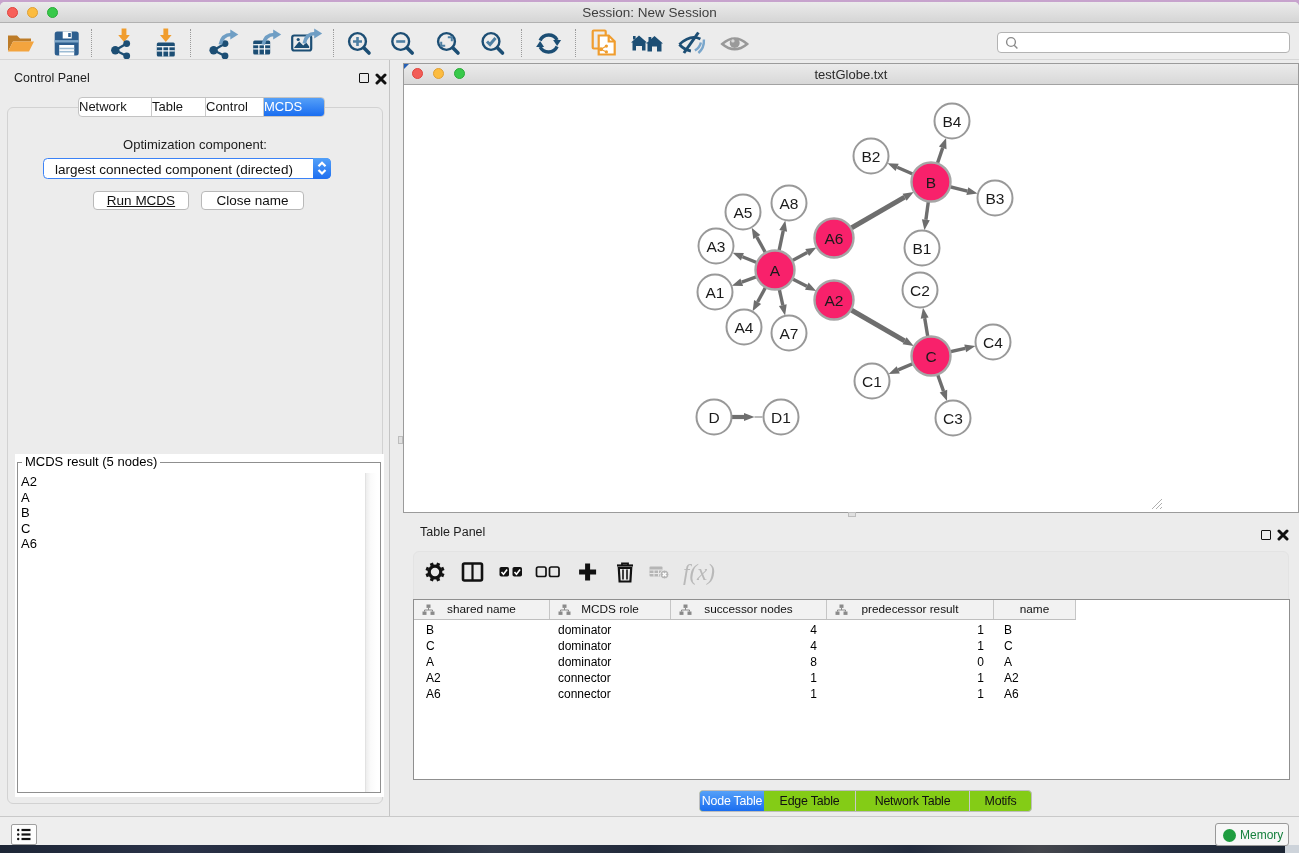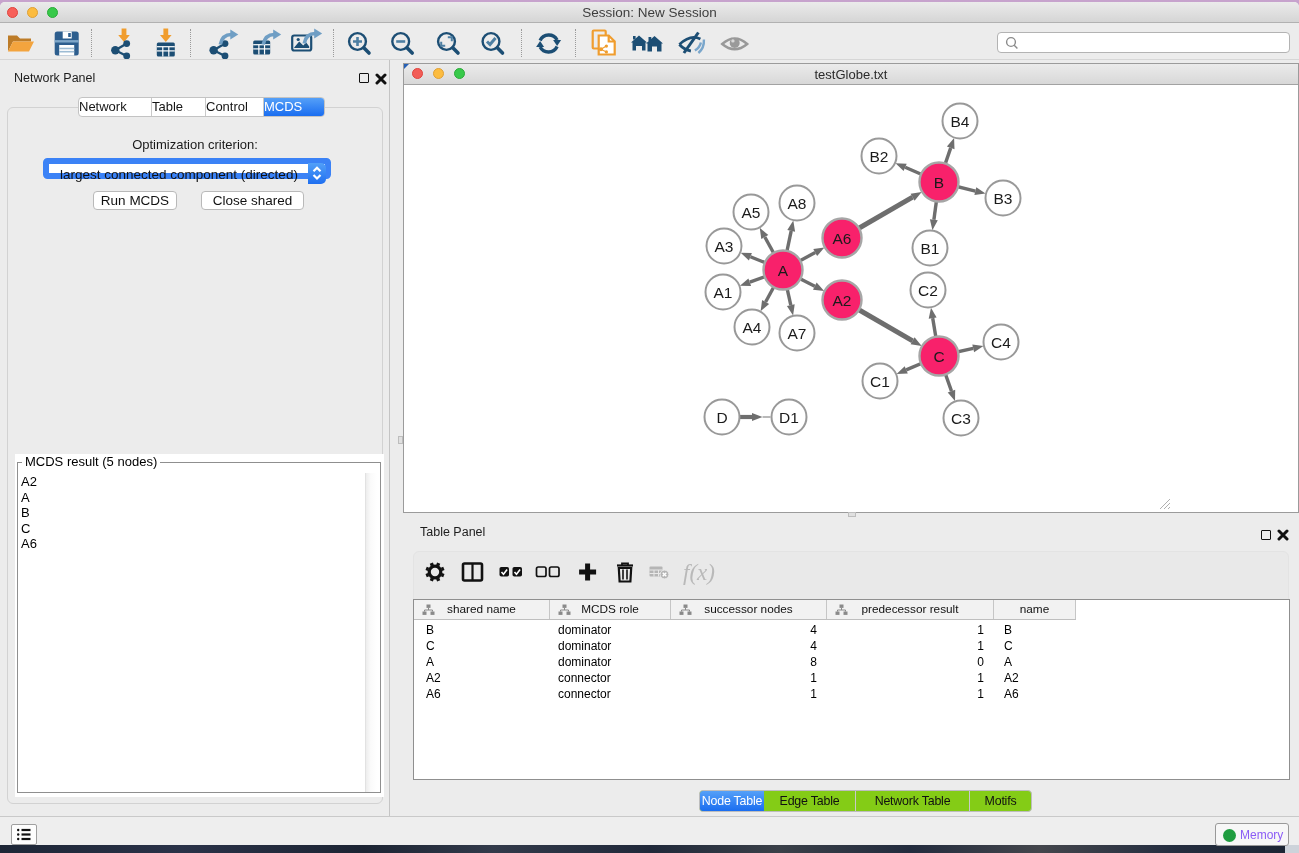--- a/index.html
+++ b/index.html
@@ -41,62 +41,62 @@
 
 #cptabs { position:absolute; left:78px; top:37px; height:20px; display:flex;
   border:1px solid #c3c3c3; border-radius:4px; background:#fff; overflow:hidden; }
 #cptabs .seg { font-size:13px; color:#151515; 
   line-height:18px; border-right:1px solid #c9c9c9; }
 #cptabs .seg:last-child { border-right:none; }
 #cptabs .act { background:linear-gradient(#55a0f8,#1a6df0); color:#fff; border-right:none; }
 #optlab { position:absolute; left:0; width:390px; top:77px; text-align:center;
   font-size:13px; color:#1a1a1a; }
 #combo { position:absolute; left:43px; top:98px; width:288px; height:21px;
-  background:#fff; border:6px solid #3b82f6; border-radius:4.5px; }
+  background:#fff; border:1px solid #3b82f6; border-radius:4.5px; }
 #combo .txt { position:absolute; left:11px; top:2.5px; font-size:13.5px; color:#111; }
 #combo .spin { position:absolute; right:-1px; top:-1px; width:18px; height:21px;
   border-radius:0 5px 5px 0; background:linear-gradient(#52a0f8,#1f6ff0); }
 .btn { position:absolute; height:19px; background:#fff; border:1px solid #b9b9b9;
   border-radius:4px; font-size:13.5px; color:#111; text-align:center; line-height:17px; }
-#btnrun  { left:93px;  top:131px; width:84px; }
+#btnrun  { left:93px;  top:131px; width:96px;text-decoration:underline; }
 #btncls  { left:201px; top:131px; width:103px; }
 
 #fs { position:absolute; left:15px; top:394px; width:369px; height:343px; background:#fff; }
 #fs .bord { position:absolute; left:2px; top:8px; width:364px; height:331px;
   border:1px solid #8f8f8f; }
 #fs .leg { position:absolute; left:7px; top:0px; background:#fff; padding:0 3px;
   font-size:13px; color:#000; }
 #fs .items { position:absolute; left:6px; top:20px; font-size:13px; color:#000; line-height:15.6px; }
 #fs .track { position:absolute; right:5px; top:19px; width:14px; height:319px;
   background:linear-gradient(90deg,#ededed,#fafafa 35%,#fff 85%);
   border-left:1px solid #e2e2e2; }
 
 #status { position:absolute; left:0; top:814px; width:1299px; height:29px;
   background:#eeeeee; border-top:1px solid #c9c9c9; }
 #status .lbtn { position:absolute; left:11px; top:7px; width:26px; height:21px;
   background:#fdfdfd; border:1px solid #9f9f9f; border-radius:2px; }
 #status .mem { position:absolute; left:1215px; top:6px; width:74px; height:23px;
   background:#f7f7f7; border:1px solid #999; border-radius:3px; }
 #status .mem .dot { position:absolute; left:7px; top:5px; width:13px; height:13px;
   border-radius:50%; background:#1f9d40; }
-#status .mem .t { position:absolute; left:24px; top:4px; font-size:12px; color:#8b5cf6; }
+#status .mem .t { position:absolute; left:24px; top:4px; font-size:12px; color:#15803d; }
 
 #nw { position:absolute; left:403px; top:61px; width:896px; height:450px;
   border:1px solid #9b9b9b; background:#fff; }
 #nw .tb { position:absolute; left:0; top:0; width:100%; height:21px;
   background:linear-gradient(#ebebeb,#d8d8d8); border-bottom:1px solid #a2a2a2; }
 #nw .tb .title { position:absolute; left:0; right:0; top:3px; text-align:center;
   font-size:13px; color:#2b2b2b; }
 #nw .tb .r { left:8px;  background:#f25d57; border:1px solid #e0443e; }
 #nw .tb .y { left:29px; background:#fcbc40; border:1px solid #dfa035; }
 #nw .tb .g { left:50px; background:#38c94a; border:1px solid #2aab38; }
 #nw .tl { top:4px; }
 #nw .corner { position:absolute; left:0; top:0; width:0; height:0;
   border-top:5px solid #2660b5; border-right:5px solid transparent; }
-#canvas { position:absolute; left:12px; top:22px; width:756px; height:425px; background:#fff; }
+#canvas { position:absolute; left:4px; top:22px; width:756px; height:425px; background:#fff; }
 
 #tp { position:absolute; left:390px; top:518px; width:909px; height:296px; background:#ececec; }
 #tp .hdr { position:absolute; left:30px; top:5px; font-size:12.5px; color:#1d1d1d; }
 #tp .icoF { left:871px; top:10px; }
 #tp .icoX { left:887px; top:9px; }
 #tp .box { position:absolute; left:23px; top:31px; width:876px; height:229px;
   background:#e9e9e9; border:1px solid #e3e3e3; border-radius:6px 6px 0 0; }
 #tbl { position:absolute; left:23px; top:79px; width:877px; height:181px;
   background:#fff; border:1px solid #8f8f8f; }
 #tbl .th { position:absolute; left:0; top:0; height:20px; background:#f2f2f2;
@@ -256,44 +256,44 @@
     </svg>
     <div id="search">
       <svg width="16" height="16" style="position:absolute;left:6px;top:2px">
         <circle cx="7" cy="7" r="4.4" fill="none" stroke="#8b8b8b" stroke-width="1.4"></circle>
         <line x1="10.2" y1="10.2" x2="13.4" y2="13.4" stroke="#8b8b8b" stroke-width="1.4"></line>
       </svg>
     </div>
   </div>
 
   <div id="cp">
-    <div class="hdr">Network Panel</div>
+    <div class="hdr">Control Panel</div>
     <div class="icoF"></div>
     <svg class="icoX" viewBox="0 0 12 12">
         <path d="M2 2 L10 10 M10 2 L2 10" stroke="#111" stroke-width="3" stroke-linecap="round"></path>
       </svg>
     <div class="pane"></div>
     <div id="cptabs">
       <div class="seg" style="width:73px">Network</div>
       <div class="seg" style="width:54px">Table</div>
       <div class="seg" style="width:58px">Control</div>
       <div class="seg act" style="width:60px">MCDS</div>
     </div>
-    <div id="optlab">Optimization criterion:</div>
+    <div id="optlab">Optimization component:</div>
     <div id="combo">
       <div class="txt">largest connected component (directed)</div>
       <div class="spin">
         <svg width="18" height="20" viewBox="0 0 18 20">
           <path d="M5.5 8.2 L9 4.7 L12.5 8.2" fill="none" stroke="#fff" stroke-width="2.2"></path>
           <path d="M5.5 12 L9 15.5 L12.5 12" fill="none" stroke="#fff" stroke-width="2.2"></path>
         </svg>
       </div>
     </div>
     <div class="btn" id="btnrun">Run MCDS</div>
-    <div class="btn" id="btncls">Close shared</div>
+    <div class="btn" id="btncls">Close name</div>
     <div id="fs">
       <div class="bord"></div>
       <div class="leg">MCDS result (5 nodes)</div>
       <div class="items">A2<br>A<br>B<br>C<br>A6</div>
       <div class="track"></div>
     </div>
   </div>
 
   <div id="nw">
     <div class="tb">

